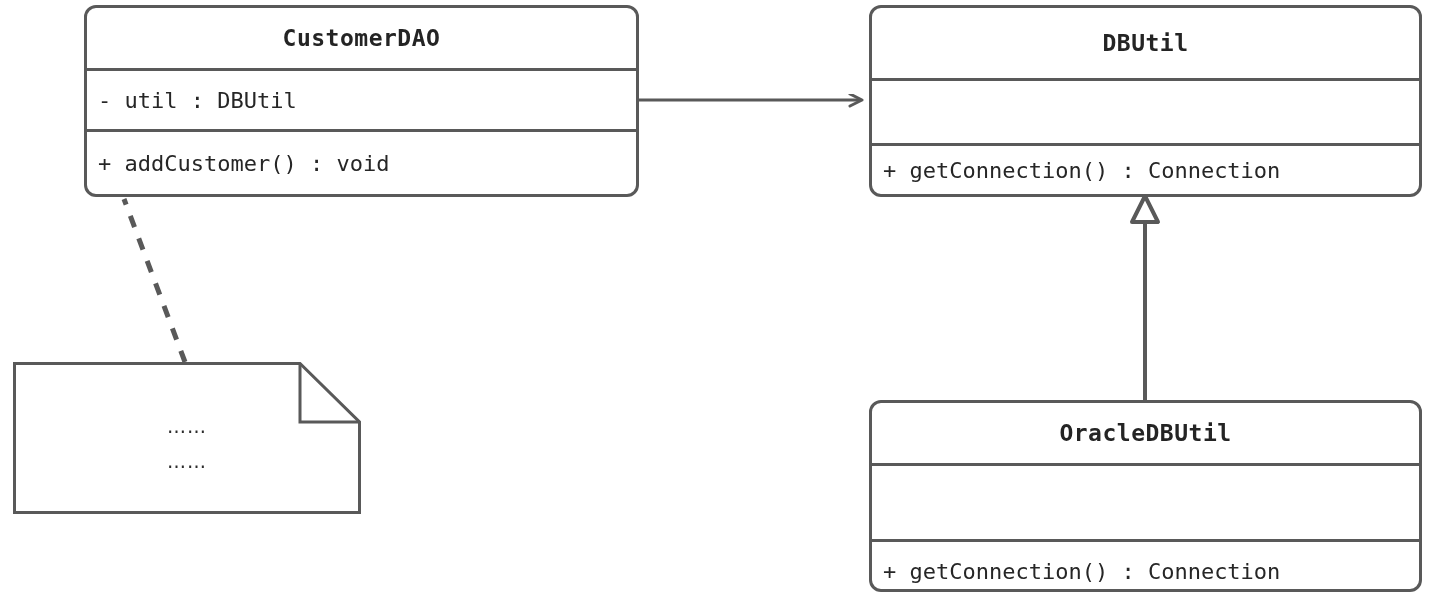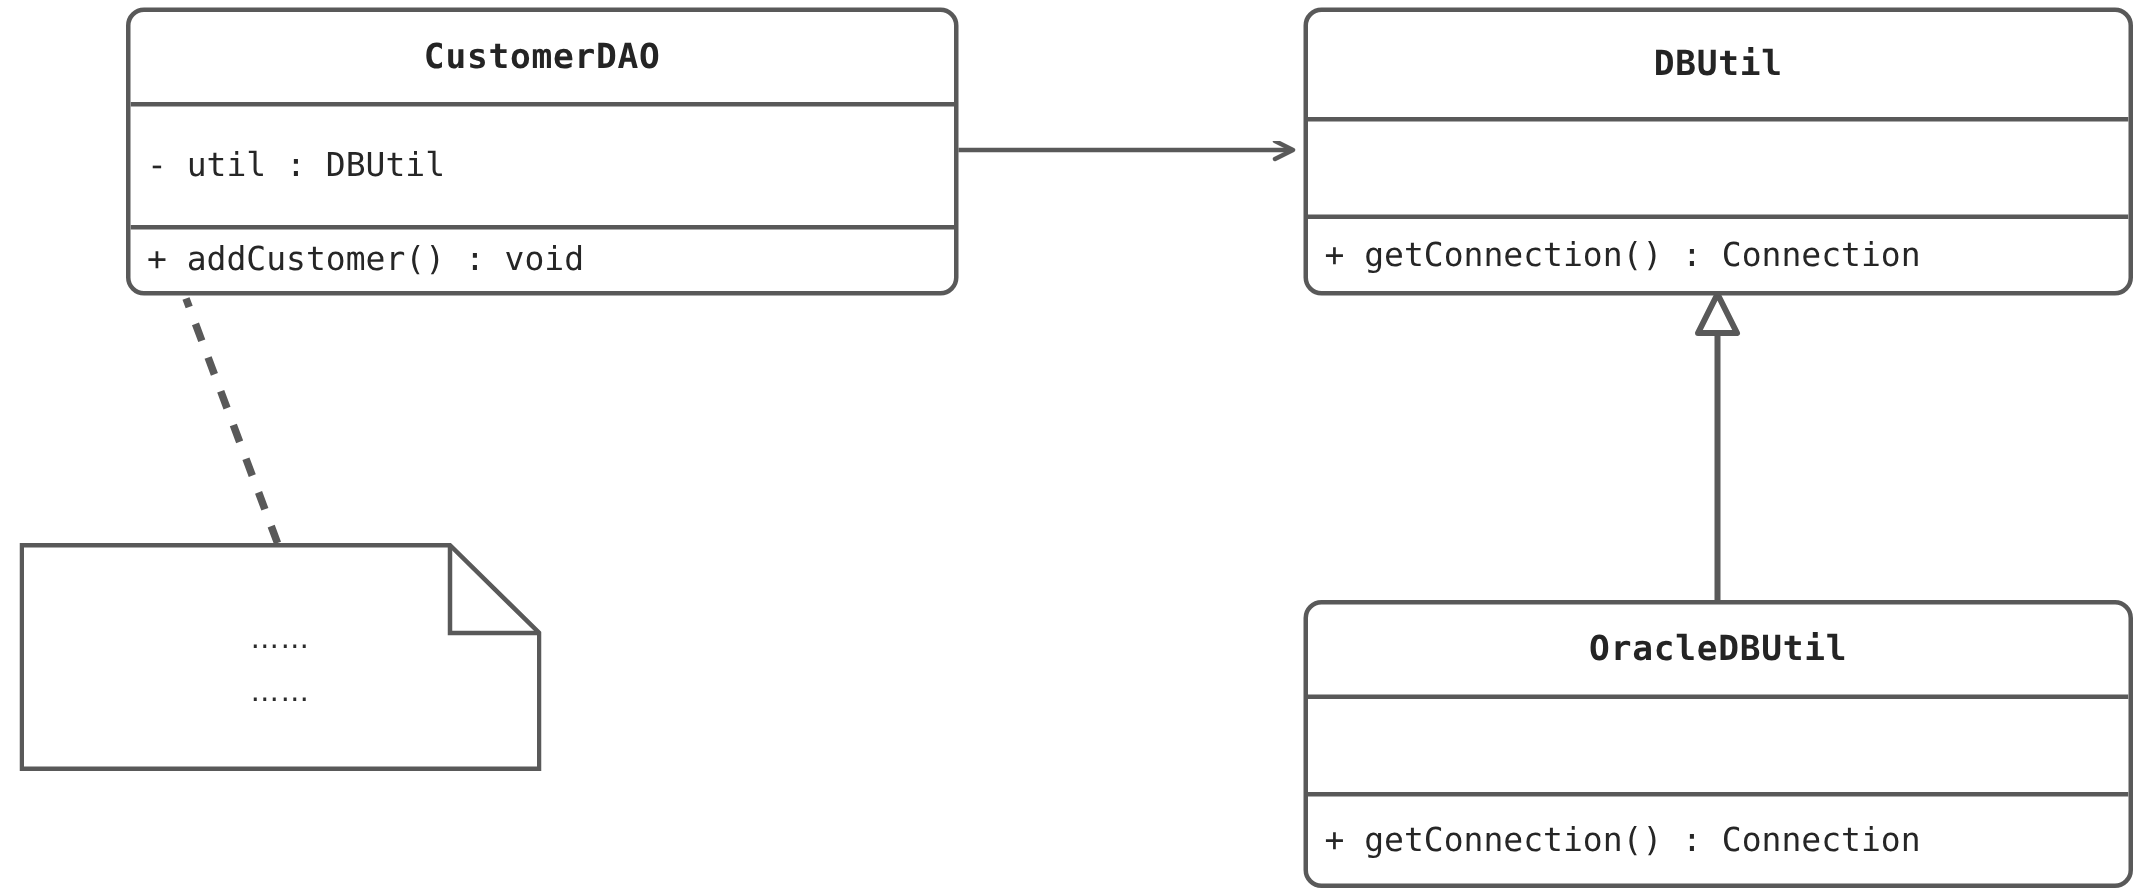--- a/index.html
+++ b/index.html
@@ -123,31 +123,31 @@
     </g>
 
     
     <g>
       <line x1="185" y1="362" x2="124" y2="199" stroke="#595959" stroke-width="5" stroke-dasharray="12 12" stroke-linecap="butt"></line>
     </g>
   </svg>
 
   <div class="uml-class" id="class-customerdao" style="left:84px; top:5px; width:555px; height:192px;">
     <div class="uml-name" style="height:63px;">CustomerDAO</div>
-    <div class="uml-compartment divided" style="height:82px;">- util : DBUtil</div>
+    <div class="uml-compartment divided" style="height:61px;">- util : DBUtil</div>
     <div class="uml-compartment" style="flex:1;border-radius:23px;">+ addCustomer() : void</div>
   </div>
 
   <div class="uml-class" id="class-dbutil" style="left:869px; top:5px; width:553px; height:192px;">
     <div class="uml-name" style="height:73px;">DBUtil</div>
     <div class="uml-compartment divided" style="height:65px;"></div>
     <div class="uml-compartment" style="flex:1;">+ getConnection() : Connection</div>
   </div>
 
-  <div class="uml-class" id="class-oracledbutil" style="left:869px; top:400px; width:553px; height:192px;">
+  <div class="uml-class" id="class-oracledbutil" style="left:869px; top:400px; width:553px; height:192px;gap:11px;">
     <div class="uml-name" style="height:63px;">OracleDBUtil</div>
     <div class="uml-compartment divided" style="height:65px;"></div>
     <div class="uml-compartment" style="flex:1;">+ getConnection() : Connection</div>
   </div>
 
   <div class="uml-note" id="note-util-call" style="left:13px; top:362px; width:348px; height:152px;">
     <svg width="348" height="152" viewBox="0 0 348 152">
       <path d="M 1.5 1.5 L 287 1.5 L 346.5 60 L 346.5 150.5 L 1.5 150.5 Z" fill="#ffffff" stroke="#595959" stroke-width="3" stroke-linejoin="miter"></path>
       <path d="M 287 1.5 L 287 60 L 346.5 60" fill="none" stroke="#595959" stroke-width="3" stroke-linejoin="miter"></path>
     </svg>

